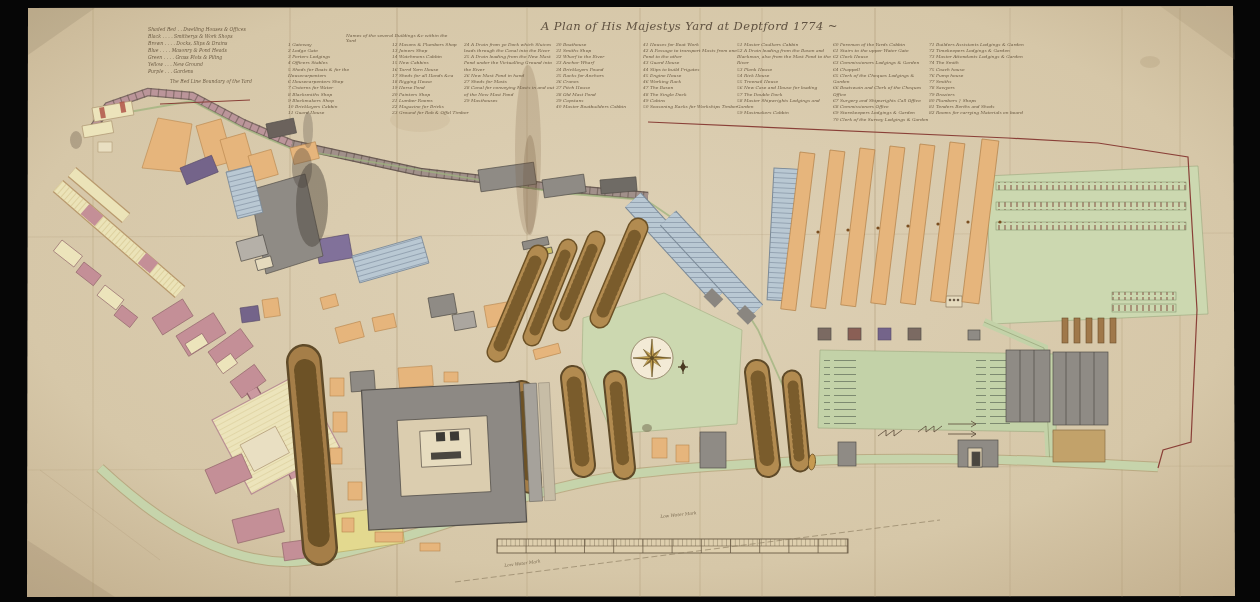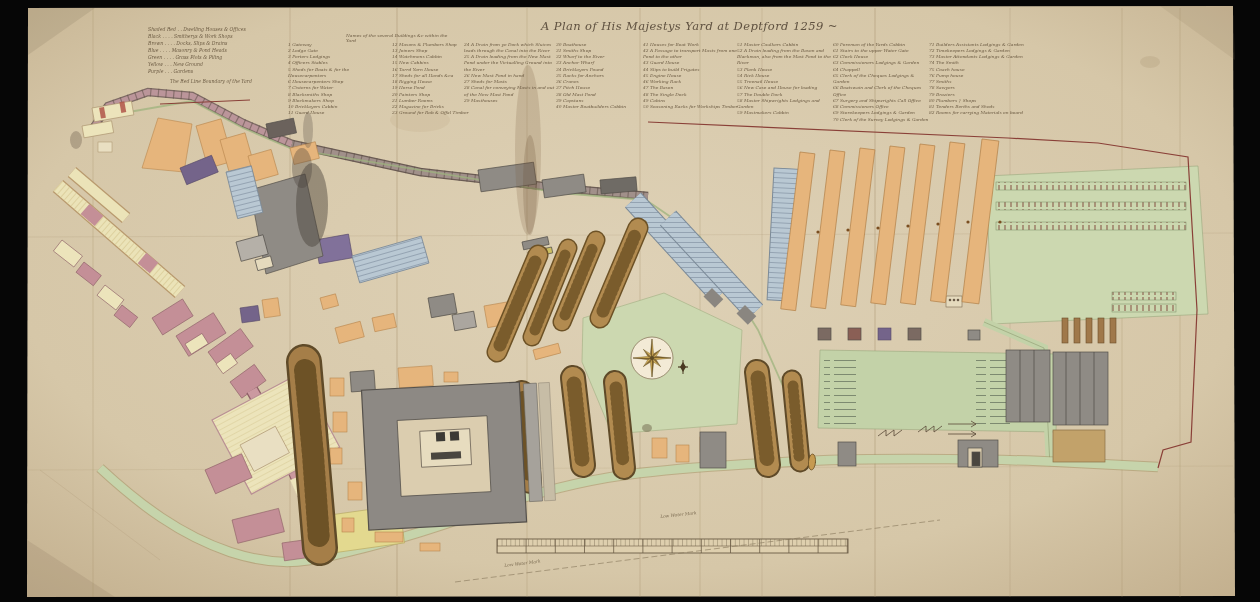--- a/index.html
+++ b/index.html
@@ -377,21 +377,21 @@
   <g>
     <rect x="497" y="539" width="351" height="14" fill="#decfae" stroke="#6b5b45" stroke-width=".9"></rect>
     <rect x="497" y="539" width="351" height="7" fill="url(#patruler)"></rect>
     <rect x="497" y="539" width="351" height="14" fill="url(#patruler2)"></rect>
     <line x1="497" y1="546" x2="848" y2="546" stroke="#6b5b45" stroke-width=".6"></line>
   </g>
 
   <path d="M455,582 L940,520" fill="none" stroke="#8a7a5e" stroke-width=".8" stroke-dasharray="6 3" opacity=".8"></path>
 </svg>
 
-<div class="txt title">A Plan of His Majestys Yard at Deptford 1259 ~</div>
+<div class="txt title">A Plan of His Majestys Yard at Deptford 1774 ~</div>
 <div class="txt key scaled">Shaded Red . . Dwelling Houses &amp; Offices
 Black . . . . Smitherys &amp; Work Shops
 Brown . . . . Docks, Slips &amp; Drains
 Blue . . . . Masonry &amp; Pond Heads
 Green . . . . Grass Plots &amp; Piling
 Yellow . . . New Ground
 Purple . . . Gardens</div>
 <div class="txt keynote scaled">The Red Line Boundary of the Yard</div>
 <div class="txt lhead scaled">Names of the several Buildings &amp;c within the Yard</div>
 <div class="txt col c1 scaled">1 Gateway

